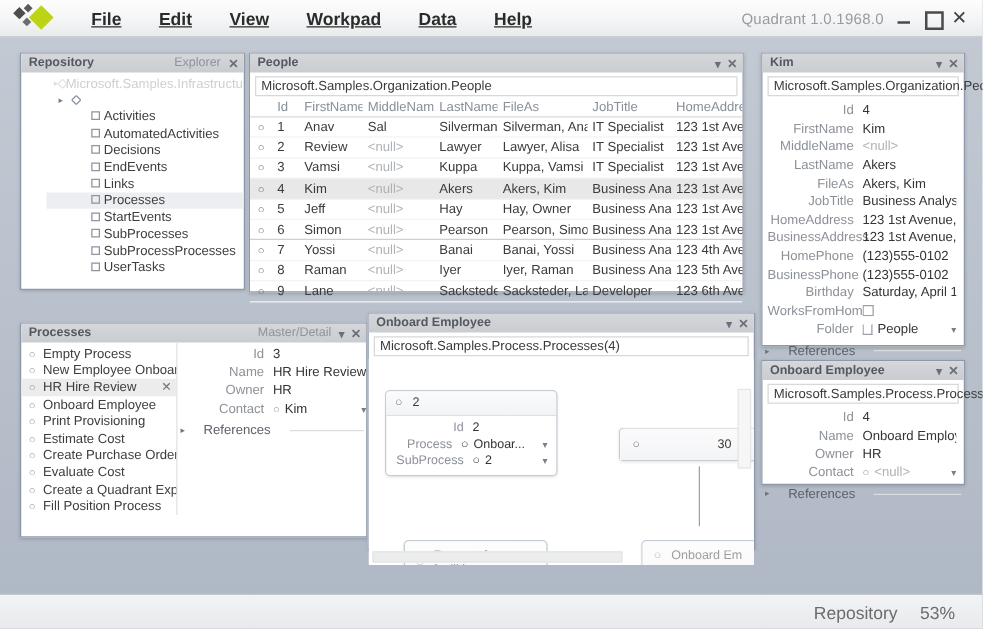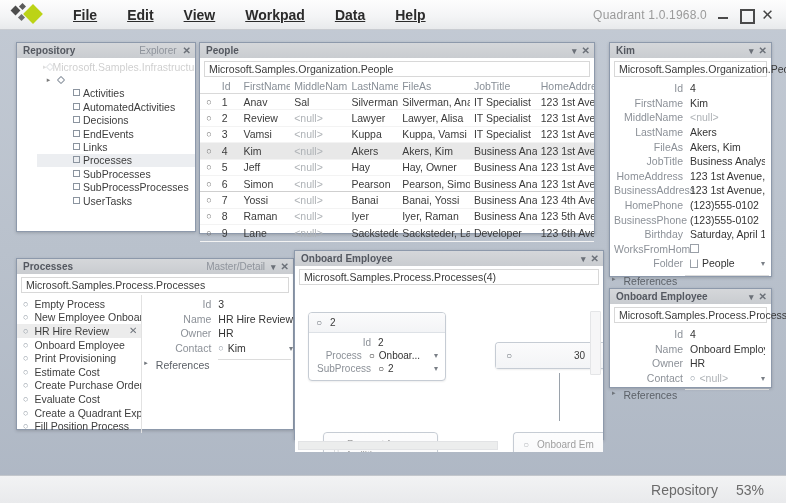--- a/index.html
+++ b/index.html
@@ -94,21 +94,21 @@
   
   #kim { left: 609px; top: 42px; width: 163px; height: 235px; }
   .form { padding: 2px 6px 0 4px; }
   .frow { display:flex; align-items:center; min-height:14.6px; font-size:10.5px; }
   .flbl { width: 76px; text-align:right; color:#8c9198; padding-right:7px; white-space:nowrap; }
   .fval { color:#343434; white-space:nowrap; overflow:hidden; display:flex; align-items:center; gap:4px; }
   .fval .ring { color:#8b949f; font-size:9px; }
   .chk { width:9px; height:9px; border:1px solid #9aa0a8; background:#fff; display:inline-block; }
   .dd { margin-left:auto; color:#7a7f86; font-size:8px; padding-left:10px; }
   .folder-ico { display:inline-block; width:8px; height:9px; border:1px solid #9aa0a8; border-top-color:transparent; position:relative; }
-  .refs { display:flex; align-items:flex-start; gap:8px; font-size:10.5px; color:#5c6168; padding:4px 2px 0 2px; }
+  .refs { display:flex; align-items:center; gap:15px; font-size:10.5px; color:#5c6168; padding:4px 2px 0 2px; }
   .refs .arrow { font-size:7px; color:#70757c; }
   .refs .line { flex:1; height:1px; background:#dcdcdc; }
 
   
   #processes { left: 16px; top: 258px; width: 278px; height: 172px; }
   .md { display:flex; height: 138px; }
   .md-left { width: 132px; border-right:1px solid #e2e2e2; padding-top:2px; overflow:hidden; }
   .md-right { flex:1; padding-top:2px; }
   .mditem { display:flex; align-items:center; height:13.6px; font-size:10.5px; color:#3d3d3d; padding-left:6px; gap:6px; white-space:nowrap; }
   .mditem .ring { color:#8b949f; font-size:9px; }
@@ -211,20 +211,25 @@
       </div>
       <div class="tnode t-ind-2">
         <span class="arrow"></span>
         <span class="ico"><i class="sq"></i></span>
         <span>Links</span>
       </div>
       <div class="tnode t-ind-2 sel">
         <span class="arrow"></span>
         <span class="ico"><i class="sq"></i></span>
         <span>Processes</span>
+      </div>
+      <div class="tnode t-ind-2">
+        <span class="arrow"></span>
+        <span class="ico"><i class="sq"></i></span>
+        <span>StartEvents</span>
       </div>
       <div class="tnode t-ind-2">
         <span class="arrow"></span>
         <span class="ico"><i class="sq"></i></span>
         <span>SubProcesses</span>
       </div>
       <div class="tnode t-ind-2">
         <span class="arrow"></span>
         <span class="ico"><i class="sq"></i></span>
         <span>SubProcessProcesses</span>
@@ -446,21 +451,20 @@
   </div>
 </div>
 
 <div class="panel" id="processes">
   <div class="pt">
     <span>Processes</span>
     <span class="sub">Master/Detail</span>
     <span class="caret">▾</span>
     <span class="x">✕</span>
   </div>
-  <div class="pathbar">Microsoft.Samples.Process.Processes</div>
   <div class="md">
     <div class="md-left" id="proc-list">
         <div class="mditem">
           <span class="ring">○</span>
           <span>Empty Process</span>
         </div>
         <div class="mditem">
           <span class="ring">○</span>
           <span>New Employee Onboar...</span>
         </div>

